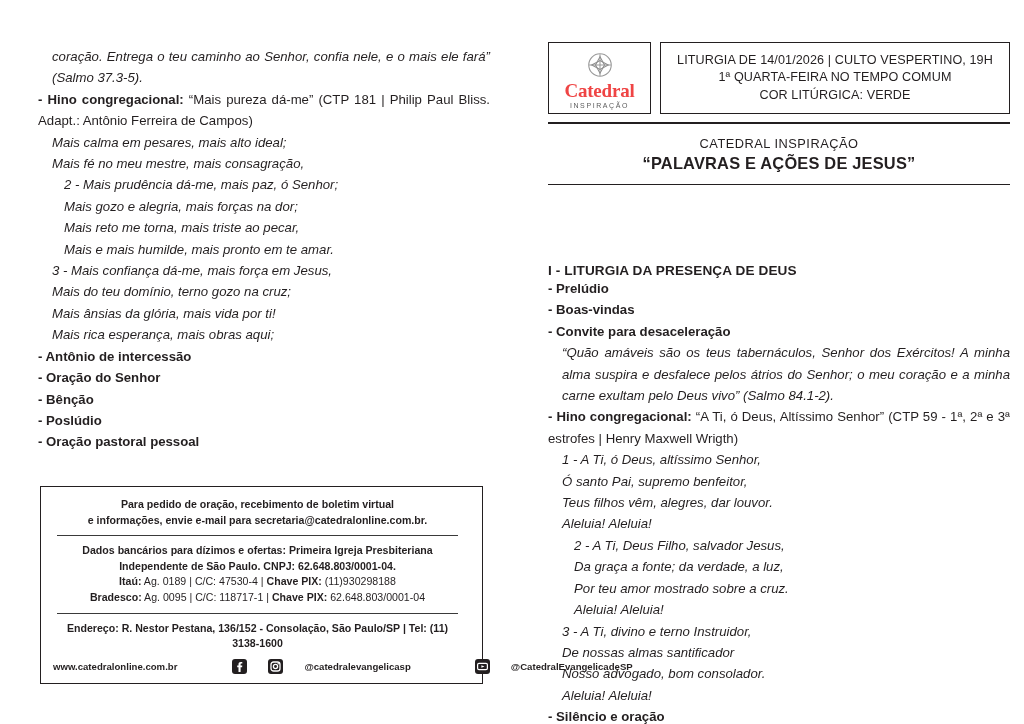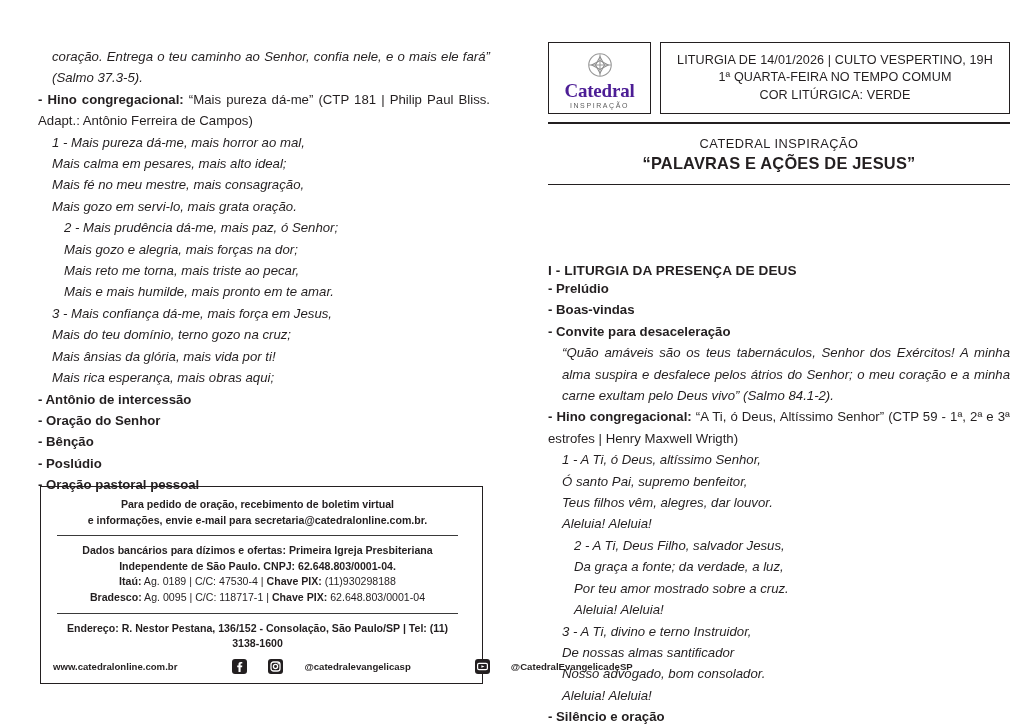--- a/index.html
+++ b/index.html
@@ -61,21 +61,21 @@
     padding-top: 2px;
   }
   .logo-mark { width: 30px; height: 30px; display: block; }
   .logo-word {
     font-family: "Liberation Serif", serif;
     font-weight: bold;
     font-size: 19px;
     letter-spacing: -0.2px;
     line-height: 19px;
     margin-top: 1px;
-    color: #4c1d95;
+    color: #ef4444;
   }
   .logo-sub {
     font-size: 7px;
     letter-spacing: 1.6px;
     color: #5b5b5b;
     margin-top: 2px;
   }
   .hdr-info {
     flex: 1;
     border: 1.4px solid #231f20;
@@ -163,24 +163,22 @@
 </style>
 </head>
 <body>
 
 <div class="page">
 
   <div class="col col-left">
     <div id="left-body">
         <div class="line it just ind1">coração. Entrega o teu caminho ao Senhor, confia nele, e o mais ele fará” (Salmo 37.3-5).</div>
         <div class="line just"><span class="bd">- Hino congregacional:</span><span> “Mais pureza dá-me” (CTP 181 | Philip Paul Bliss. Adapt.: Antônio Ferreira de Campos)</span></div>
-        <div class="line it ind1">1 - Mais pureza dá-me, mais horror ao mal,</div>
         <div class="line it ind1">Mais calma em pesares, mais alto ideal;</div>
         <div class="line it ind1">Mais fé no meu mestre, mais consagração,</div>
-        <div class="line it ind1">Mais gozo em servi-lo, mais grata oração.</div>
         <div class="line it ind2">2 - Mais prudência dá-me, mais paz, ó Senhor;</div>
         <div class="line it ind2">Mais gozo e alegria, mais forças na dor;</div>
         <div class="line it ind2">Mais reto me torna, mais triste ao pecar,</div>
         <div class="line it ind2">Mais e mais humilde, mais pronto em te amar.</div>
         <div class="line it ind1">3 - Mais confiança dá-me, mais força em Jesus,</div>
         <div class="line it ind1">Mais do teu domínio, terno gozo na cruz;</div>
         <div class="line it ind1">Mais ânsias da glória, mais vida por ti!</div>
         <div class="line it ind1">Mais rica esperança, mais obras aqui;</div>
         <div class="bullet-line">- Antônio de intercessão</div>
         <div class="bullet-line">- Oração do Senhor</div>

